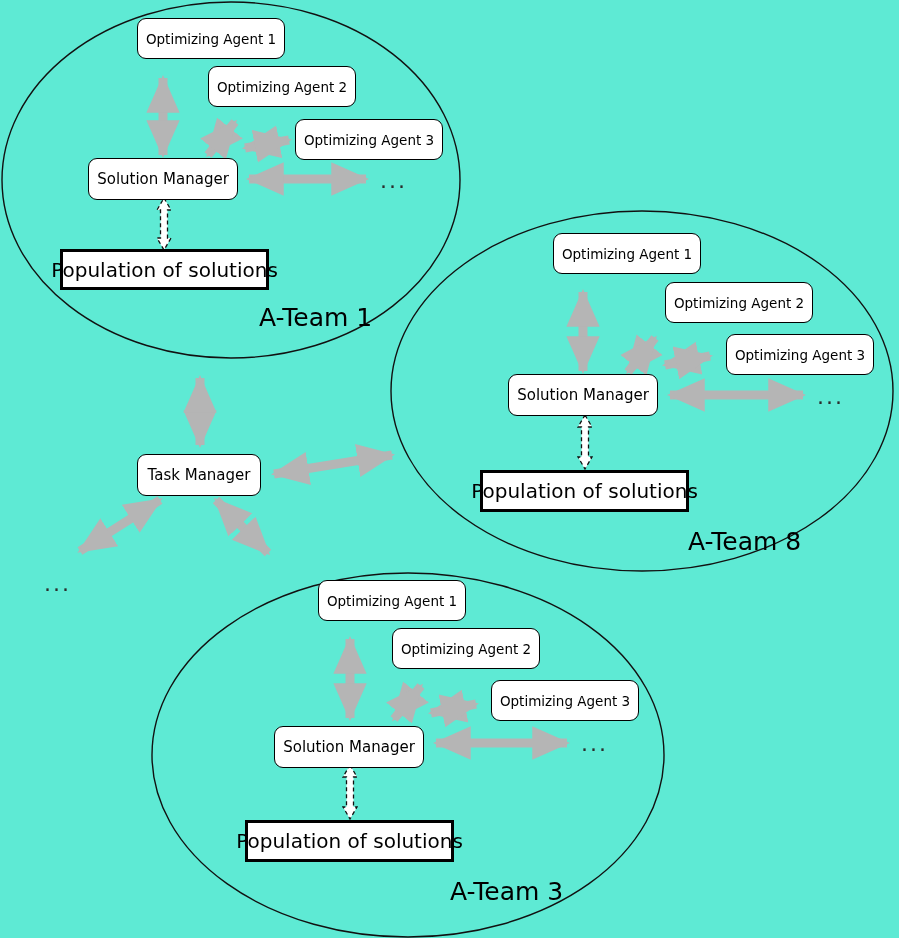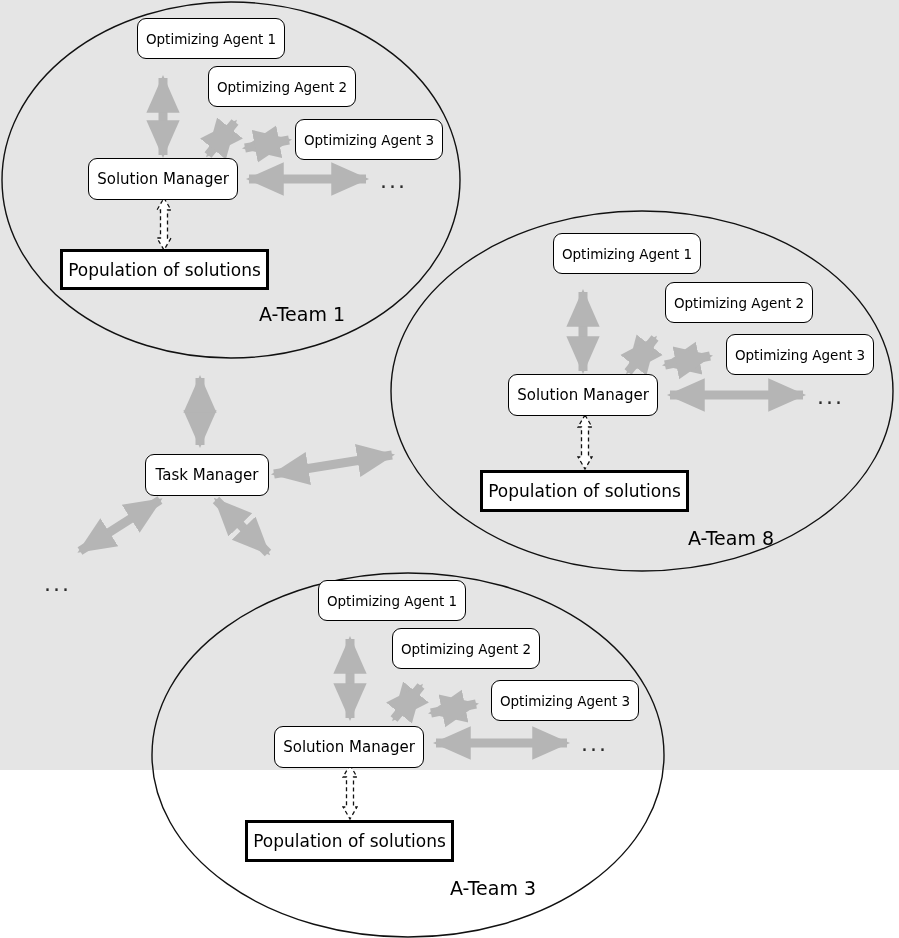--- a/index.html
+++ b/index.html
@@ -1,43 +1,43 @@
 <!DOCTYPE html>
 <html><head>
 <meta charset="utf-8">
 <style>
   html,body{margin:0;padding:0;background:#ffffff;}
   body{width:899px;height:938px;overflow:hidden;
        font-family:"DejaVu Sans","Liberation Sans",sans-serif;}
-  #stage{position:relative;width:899px;height:770px;background:#e5e5e5;}
+  #stage{position:relative;width:899px;height:938px;background:#5eead4;}
   #svgroot{position:absolute;left:0;top:0;width:899px;height:938px;}
 
   .node{
     position:absolute;
     box-sizing:border-box;
     background:#ffffff;
     border:1.3px solid #000000;
     border-radius:9px;
     display:flex;align-items:center;justify-content:center;
     color:#000;
     white-space:nowrap;
     z-index:5;
   }
   .node.agent{font-size:13.5px;padding:0 10px;}
   .node.manager{font-size:15px;padding:0 8px;}
   .node.pop{
     border:3.4px solid #000000;
     border-radius:0;
-    font-size:17px;
+    font-size:20px;
     padding:0 4px;
     z-index:6;
   }
   .teamlabel{
     position:absolute;
-    font-size:19px;
+    font-size:25px;
     color:#000;
     white-space:nowrap;
     z-index:4;
   }
   .ellipsis{
     position:absolute;
     font-size:22px;
     letter-spacing:2px;
     color:#2b2b2b;
     z-index:4;
@@ -149,18 +149,18 @@
   </div>
   <div class="node manager" style="left:274px;top:726px;width:150px;height:42px;">
     <span>Solution Manager</span>
   </div>
   <div class="node pop" style="left:245px;top:820px;width:209px;height:42px;">
     <span>Population of solutions</span>
   </div>
   <div class="ellipsis" style="left:581px;top:733px;">...</div>
   <div class="teamlabel" style="left:450px;top:877px;">A-Team 3</div>
 
-  <div class="node manager" style="left:137px;top:454px;width:124px;height:42px;margin-left:8px;">
+  <div class="node manager" style="left:137px;top:454px;width:124px;height:42px;">
     <span>Task Manager</span>
   </div>
   <div class="ellipsis" style="left:44px;top:573px;">...</div>
 
 </div>
 
 </body></html>

